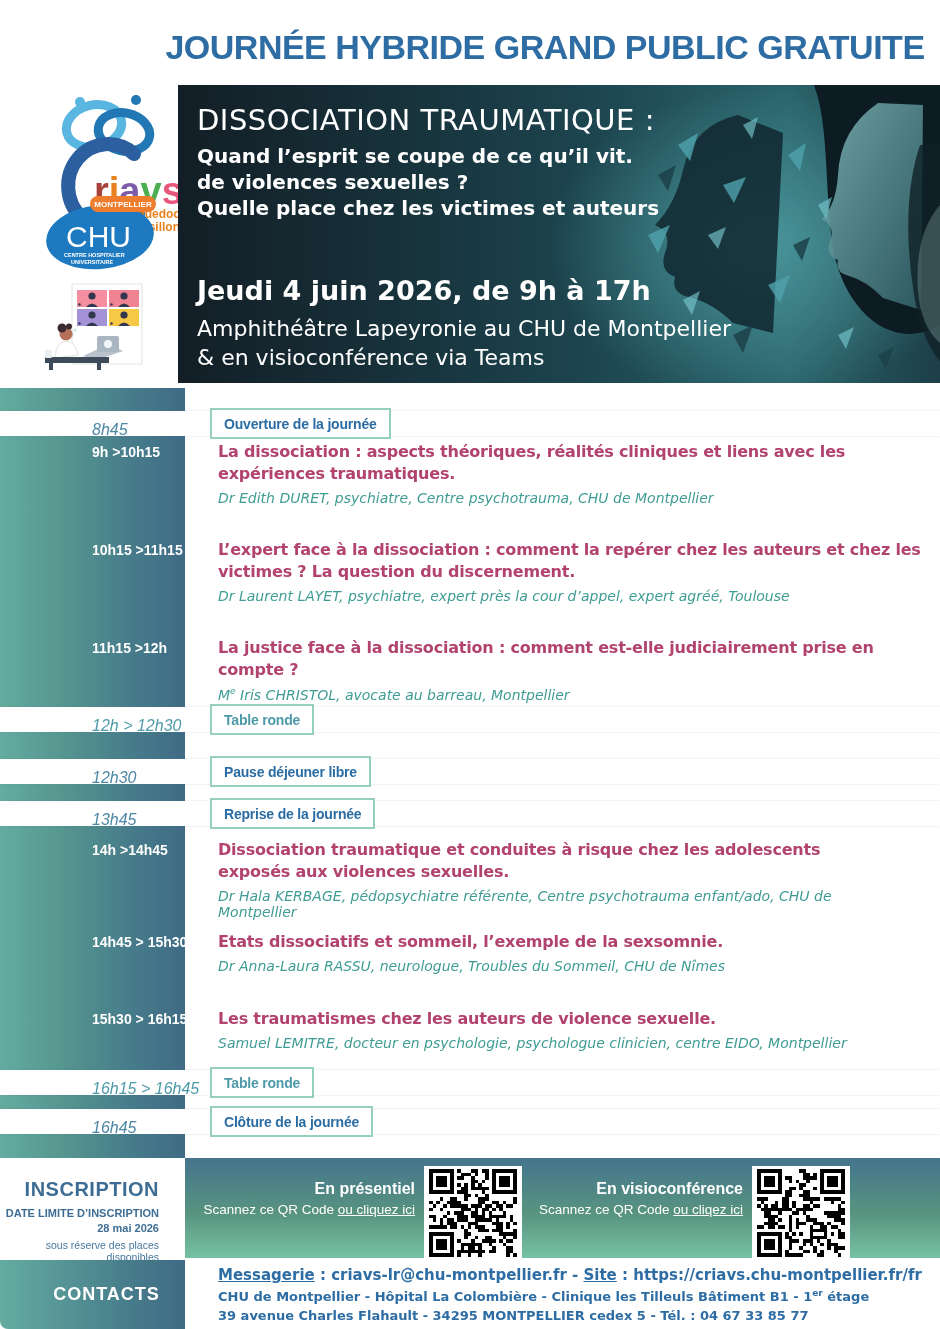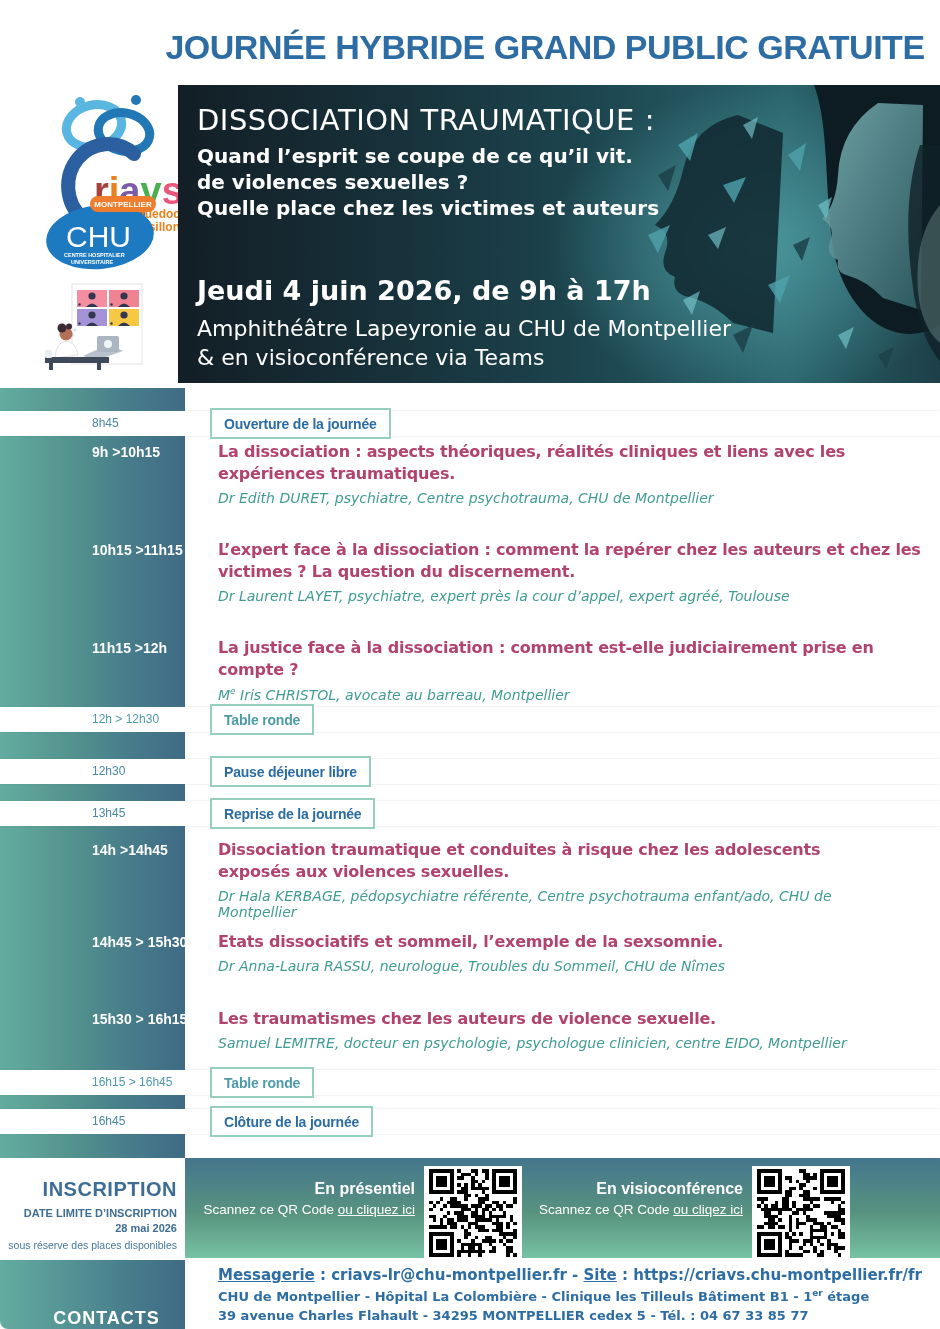--- a/index.html
+++ b/index.html
@@ -25,64 +25,64 @@
   .logo-criavs{left:42px;top:92px;width:140px;height:152px;}
   .logo-chu{left:44px;top:195px;width:122px;height:76px;}
   .logo-visio{left:45px;top:278px;width:100px;height:92px;}
 
   
   .schedule-bar{position:absolute;left:0;top:388px;width:185px;height:770px;
                 background:linear-gradient(90deg,#63aca0 0%,#55958f 35%,#477c8b 70%,#3f6b85 100%);}
   .milestone{position:absolute;left:0;width:940px;height:25px;}
   .milestone .band{position:absolute;left:0;top:0;width:940px;height:25px;background:#fff;
                    box-shadow:0 0 2px rgba(90,120,140,.25);}
-  .milestone .m-time{position:absolute;left:92px;top:0;line-height:25px;
-                     font-size:12px;color:#4c87a6;}
+  .milestone .m-time{position:absolute;left:92px;top:6px;line-height:25px;
+                     font-size:16px;color:#4c87a6;font-style:italic;}
   .milestone .m-box{position:absolute;left:210px;top:-3px;height:27px;background:#fff;
                     border:2px solid #97cfbf;display:inline-flex;align-items:center;
                     padding:0 12px;}
   .milestone .m-box span{font-size:14px;font-weight:bold;color:#2a6ca3;letter-spacing:-0.2px;}
   .milestone.teal .m-time{color:#4e9aa8;}
   .milestone.teal .m-box span{color:#4e9aa8;}
 
   .session{position:absolute;left:0;width:940px;}
   .s-time{position:absolute;left:92px;top:3px;font-size:14px;font-weight:bold;color:#fff;
           white-space:nowrap;}
   .s-content{position:absolute;left:218px;top:0;}
   .s-title{font-size:16px;font-weight:bold;color:#b2436e;line-height:22px;letter-spacing:-0.2px;
            font-family:"DejaVu Sans",sans-serif;}
   .s-speaker{font-size:14px;font-style:italic;color:#3f9c94;margin-top:5px;
              font-family:"DejaVu Sans",sans-serif;}
   .w680{max-width:680px;} .w720{max-width:720px;} .w650{max-width:650px;}
 
   
   .inscription{position:absolute;left:0;top:1158px;width:185px;height:100px;background:#fff;
                text-align:right;padding-top:20px;box-sizing:border-box;color:#3d6d94;}
-  .inscription > div{padding-right:8px;}
+  .inscription > div{padding-right:26px;}
   .insc-title{font-size:20px;font-weight:bold;letter-spacing:0.5px;}
   .insc-deadline{font-size:11px;font-weight:bold;margin-top:6px;}
   .insc-date{font-size:11px;font-weight:bold;margin-top:3px;}
   .insc-note{font-size:10.5px;margin-top:5px;color:#46779c;}
 
   .qr-panel{position:absolute;left:185px;top:1158px;width:755px;height:100px;
             background:linear-gradient(180deg,#44758d 0%,#58937f 55%,#76c2a4 100%);}
   .qr-group-text{position:absolute;color:#fff;text-align:right;}
   .qr-text-onsite{left:10px;top:22px;width:220px;}
   .qr-text-remote{left:330px;top:22px;width:228px;}
   .qr-title{font-size:16px;font-weight:bold;}
   .qr-instr{font-size:13.5px;margin-top:4px;}
   .qr-link{text-decoration:underline;cursor:pointer;}
   .qr-box{position:absolute;top:8px;width:92px;height:88px;background:#fff;padding:3px;}
   .qr-box-onsite{left:239px;}
   .qr-box-remote{left:567px;}
   .qr-box svg{width:100%;height:100%;display:block;}
 
   .contacts-label{position:absolute;left:0;top:1260px;width:185px;height:69px;
                   background:linear-gradient(90deg,#63aca0 0%,#477c8b 70%,#3f6b85 100%);
-                  display:flex;align-items:flex-end;justify-content:center;padding-left:28px;
+                  display:flex;align-items:center;justify-content:center;padding-left:28px;
                   box-sizing:border-box;}
   .contacts-label span{color:#fff;font-size:18px;font-weight:bold;letter-spacing:1px;}
   .contacts-text{position:absolute;left:218px;top:1266px;color:#2e6da4;
                  font-family:"DejaVu Sans",sans-serif;}
   .ct-line1{font-size:15px;font-weight:bold;}
   .ct-line2,.ct-line3{font-size:13px;font-weight:bold;margin-top:4px;}
   .u{text-decoration:underline;cursor:pointer;}
   sup{font-size:9px;}
 </style>
 </head>

